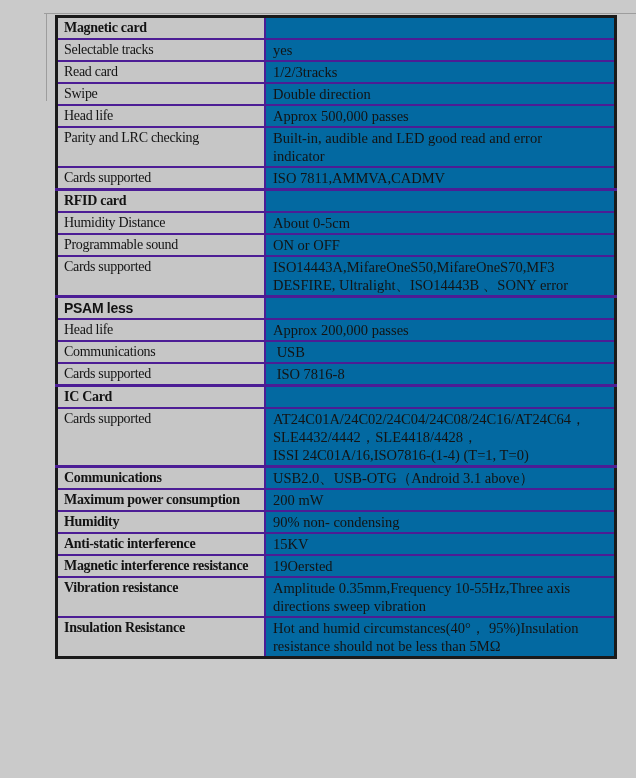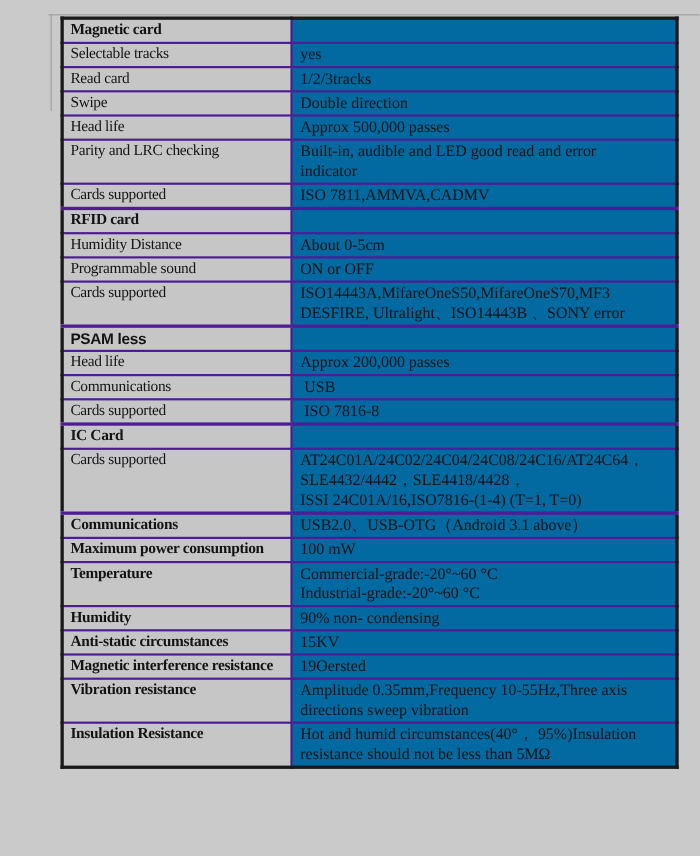--- a/index.html
+++ b/index.html
@@ -129,33 +129,28 @@
     <td class="value-cell">AT24C01A/24C02/24C04/24C08/24C16/AT24C64，
 SLE4432/4442，SLE4418/4428，
 ISSI 24C01A/16,ISO7816-(1-4) (T=1, T=0)</td>
   </tr>
       <tr class="section-row">
     <td class="label-cell bold">Communications</td>
     <td class="value-cell">USB2.0、USB-OTG（Android 3.1 above）</td>
   </tr>
       <tr>
     <td class="label-cell bold">Maximum power consumption</td>
-    <td class="value-cell">100 mW</td>
-  </tr>
-      <tr>
-    <td class="label-cell bold">Temperature</td>
-    <td class="value-cell">Commercial-grade:-20°~60 °C
-Industrial-grade:-20°~60 °C</td>
+    <td class="value-cell">200 mW</td>
   </tr>
       <tr>
     <td class="label-cell bold">Humidity</td>
     <td class="value-cell">90% non- condensing</td>
   </tr>
       <tr>
-    <td class="label-cell bold">Anti-static circumstances</td>
+    <td class="label-cell bold">Anti-static interference</td>
     <td class="value-cell">15KV</td>
   </tr>
       <tr>
     <td class="label-cell bold">Magnetic interference resistance</td>
     <td class="value-cell">19Oersted</td>
   </tr>
       <tr>
     <td class="label-cell bold">Vibration resistance</td>
     <td class="value-cell">Amplitude 0.35mm,Frequency 10-55Hz,Three axis
 directions sweep vibration</td>

